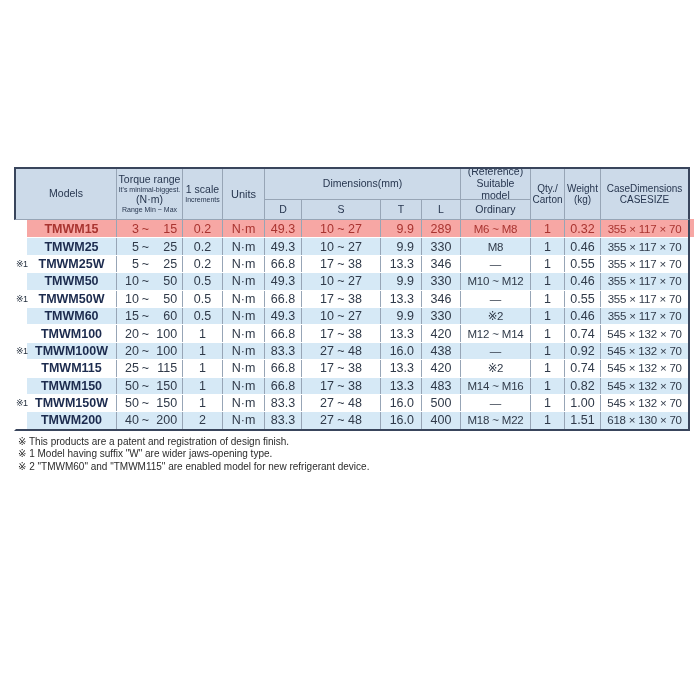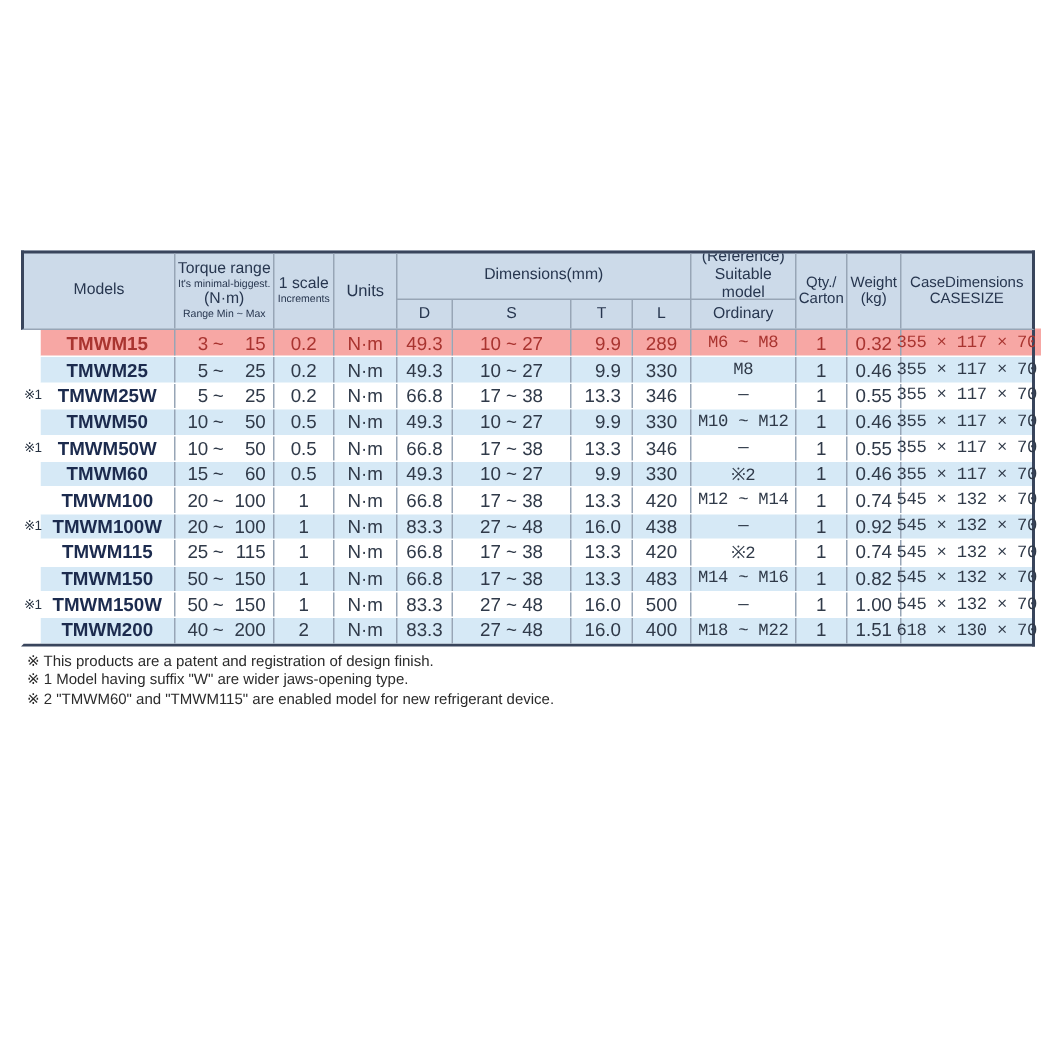--- a/index.html
+++ b/index.html
@@ -60,21 +60,21 @@
     position:relative;overflow:visible;z-index:2;}
   .marker{font-size:9px;color:#25303f;margin-left:0px;letter-spacing:-0.5px;}
   .model{border-left:none;font-weight:700;color:var(--model-ink);font-size:12.5px;}
   .row.blue .c{background:var(--stripe-blue);}
   .row.hl .c{background:var(--highlight-bg);color:var(--highlight-ink);}
   .row.hl .model{color:var(--highlight-ink);}
   .torqcell .tmin{display:inline-block;width:17px;text-align:right;}
   .torqcell .tsep{display:inline-block;margin:0 3px;}
   .torqcell .tmax{display:inline-block;width:25px;text-align:right;}
   .tnum{justify-content:flex-end;padding-right:7px;}
-  .small{font-size:11.5px;letter-spacing:-0.2px;font-family:Liberation Mono, monospace;}
+  .small{font-size:11.5px;letter-spacing:-0.2px;}
   .overhang{position:absolute;left:676px;top:52px;width:4px;height:18px;
     background:var(--highlight-bg);}
 
   
   .footnotes{position:absolute;left:18px;top:436px;width:660px;}
   .footnote{font-size:10px;color:var(--footnote-ink);line-height:12.4px;white-space:nowrap;}
 </style>
 </head>
 <body>
 

